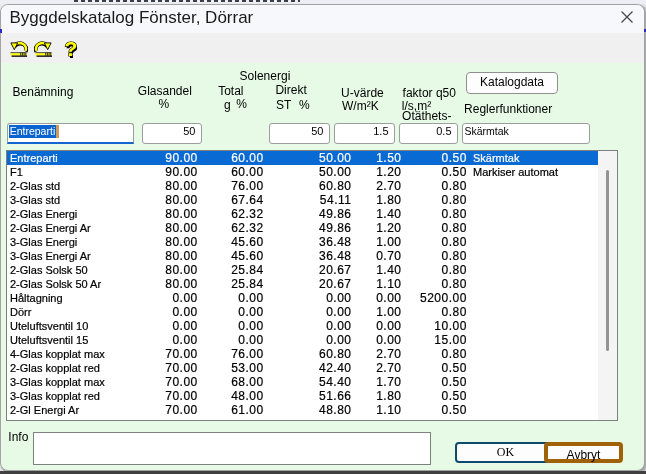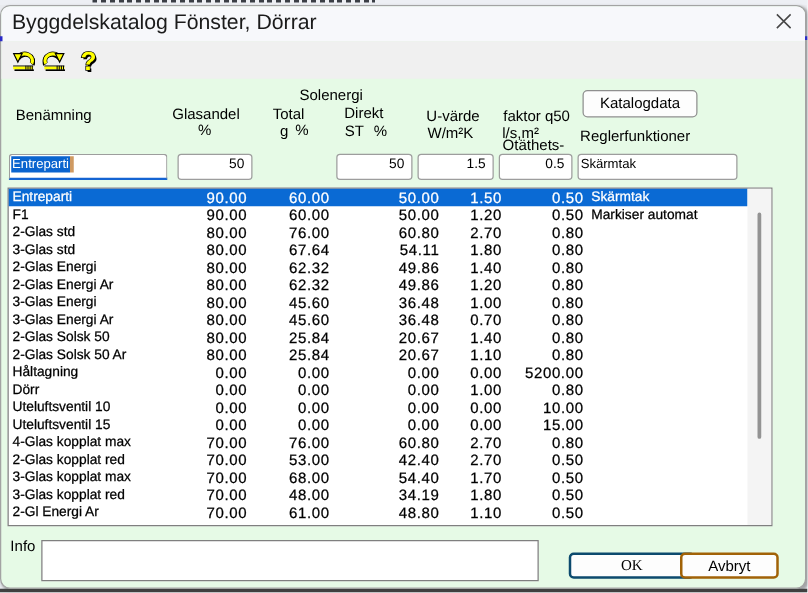--- a/index.html
+++ b/index.html
@@ -244,35 +244,35 @@
         <span class="r c2">70.00</span>
         <span class="r c3">68.00</span>
         <span class="r c4">54.40</span>
         <span class="r c5">1.70</span>
         <span class="r c6">0.50</span>
       </div>
 <div class="row">
         <span class="n">3-Glas kopplat red</span>
         <span class="r c2">70.00</span>
         <span class="r c3">48.00</span>
-        <span class="r c4">34.19</span>
+        <span class="r c4">51.66</span>
         <span class="r c5">1.80</span>
         <span class="r c6">0.50</span>
       </div>
 <div class="row">
         <span class="n">2-Gl Energi Ar</span>
         <span class="r c2">70.00</span>
         <span class="r c3">61.00</span>
         <span class="r c4">48.80</span>
         <span class="r c5">1.10</span>
         <span class="r c6">0.50</span>
       </div>
     <div id="sbtrack">
         <div id="sbthumb"></div>
       </div>
   </div>
 
   <div class="lbl" style="left:7.300000000000001px;top:425.6px;">Info</div>
   <div id="infobox"></div>
 
   <div class="btn" style="left:454px;top:437px;width:101px;height:21px;line-height:16px;border:2px solid #0c4a6e;font-family:Liberation Serif, serif;">OK</div>
-  <div class="btn" style="left:543px;top:437px;width:79px;height:21px;line-height:18px;border:2px solid #a16207;">Avbryt</div>
+  <div class="btn" style="left:543px;top:437px;width:79px;height:21px;line-height:18px;border:4px solid #a16207;">Avbryt</div>
 </div>
 
 </body></html>

